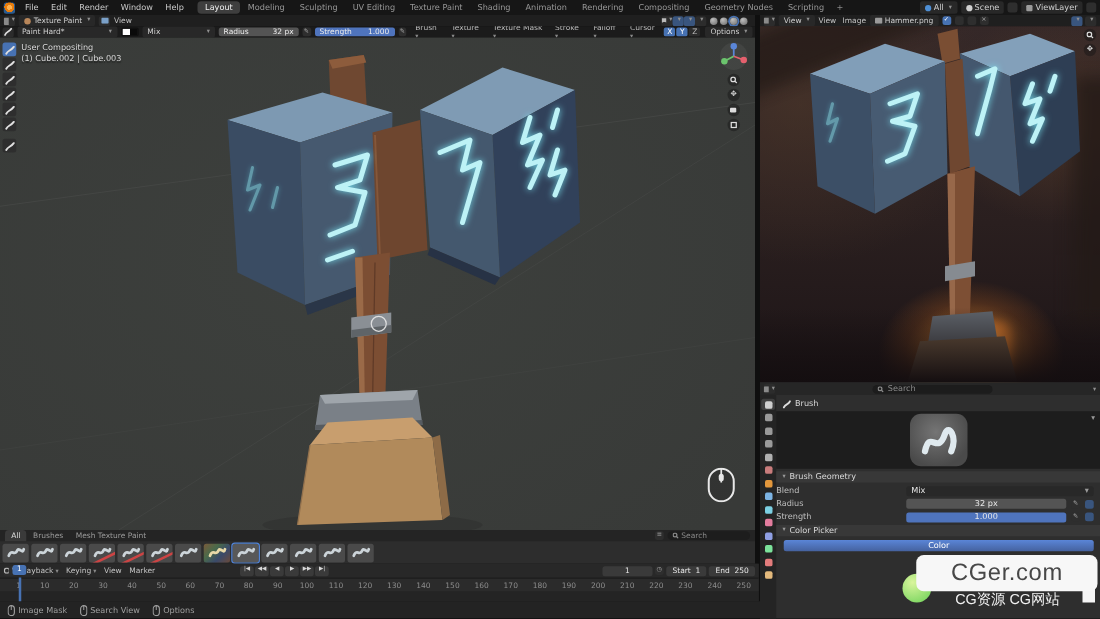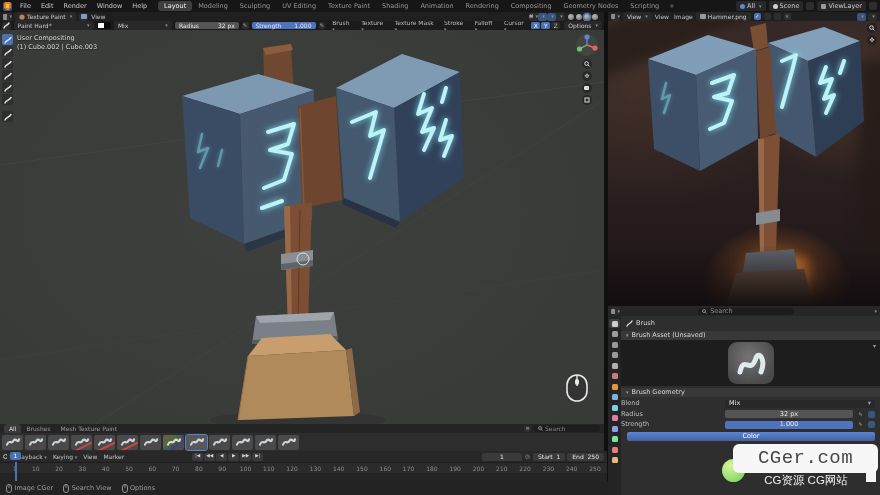--- a/index.html
+++ b/index.html
@@ -125,21 +125,21 @@
 .pwidget{flex:1;height:8px;border-radius:2px;background:#282828;display:flex;align-items:center;justify-content:space-between;padding:0 4px;color:#e8e8e8}
 .pwidget.sliderblue{background:#4f74bd;justify-content:center}
 .pwidget.sliderg{background:#545454;justify-content:center}
 .mchip{width:7px;height:7px;border-radius:2px;background:#2e2e2e;display:flex;align-items:center;justify-content:center;color:#a8a8a8;font-size:5px}
 #colorbar{margin:3px 5px 0 0;margin-left:6px;height:9px;border-radius:2px;background:linear-gradient(#5a85d7,#45629f);display:flex;align-items:center;justify-content:center;color:#fff}
 
 
 #wm-green{position:absolute;left:722px;top:459px;width:23px;height:23px;border-radius:50%;background:radial-gradient(circle at 35% 30%,#d9f59c,#69d055);z-index:29}
 #wm-tab{position:absolute;left:866px;top:470px;width:10px;height:12px;background:#f5f5f5;z-index:28}
 #wm-box{position:absolute;left:733px;top:444px;width:145px;height:29px;background:#f7f7f7;border-radius:6px;display:flex;align-items:center;justify-content:center;z-index:30;
- font-family:Liberation Mono, monospace;font-size:19px;color:#474747;letter-spacing:.5px}
+ font-family:Liberation Sans, sans-serif;font-size:19px;color:#474747;letter-spacing:.5px}
 #wm-sub{position:absolute;left:738px;top:475px;width:136px;text-align:center;font-size:11.5px;color:#f2f2f2;z-index:31;font-family:"Liberation Sans",sans-serif}
 
 svg{display:block}
 .runes{fill:none;stroke:#bdf2f6;stroke-width:4;stroke-linecap:round;stroke-linejoin:round;filter:drop-shadow(0 0 3px rgba(120,226,240,.95))}
 .runes.dim{stroke:#74b9c6;stroke-width:2.5;opacity:.7;filter:drop-shadow(0 0 2px rgba(100,200,220,.6))}
 .gridline{stroke:#484a48;stroke-width:.8}
 </style>
 </head>
 <body>
 
@@ -560,21 +560,21 @@
     <div id="tl-track"></div>
   </div>
 
   <div id="statusbar">
 
   <span class="hint">
         <svg width="6" height="9" viewBox="0 0 6 9">
           <rect x=".5" y=".5" width="5" height="8" rx="2.5" fill="none" stroke="#9f9f9f" stroke-width=".9"></rect>
           <line x1="3" y1=".5" x2="3" y2="4" stroke="#9f9f9f" stroke-width=".8"></line>
         </svg>
-        <span>Image CGer</span>
+        <span>Image Mask</span>
       </span>
       <span class="hint">
         <svg width="6" height="9" viewBox="0 0 6 9">
           <rect x=".5" y=".5" width="5" height="8" rx="2.5" fill="none" stroke="#9f9f9f" stroke-width=".9"></rect>
           <line x1="3" y1=".5" x2="3" y2="4" stroke="#9f9f9f" stroke-width=".8"></line>
         </svg>
         <span>Search View</span>
       </span>
       <span class="hint">
         <svg width="6" height="9" viewBox="0 0 6 9">
@@ -722,23 +722,20 @@
           <i></i>
         </span>
       </div>
     <div id="props-body">
       <div id="crumb">
         <svg width="7" height="7">
             <path d="M1,6 C2.5,3 4.5,4 6,1" stroke="#ddd" stroke-width="1.4" fill="none" stroke-linecap="round"></path>
           </svg>
         <span>Brush</span>
       </div>
-      <div class="panel-h">
-          <span>Brush Asset (Unsaved)</span>
-        </div>
       <div id="preview">
         <div id="thumb">
           <svg viewBox="0 0 46 42">
               <path d="M12,30 C16,12 22,34 28,16 C31,8 38,18 33,30" stroke="#dfe9ee" stroke-width="5" fill="none" stroke-linecap="round"></path>
             </svg>
         </div>
         <span id="preview-caret">▾</span>
       </div>
       <div class="panel-h">
           <span>Brush Geometry</span>
@@ -759,20 +756,23 @@
         <span class="mchip" style="background:#39557e"></span>
       </div>
       <div class="prow">
         <span class="plabel">Strength</span>
         <span class="pwidget sliderblue">
             <span>1.000</span>
           </span>
         <span class="mchip">✎</span>
         <span class="mchip" style="background:#39557e"></span>
       </div>
+      <div class="panel-h">
+          <span>Color Picker</span>
+        </div>
       <div id="colorbar">Color</div>
     </div>
   </div>
 
   <div id="wm-green"></div>
   <div id="wm-tab"></div>
   <div id="wm-box">CGer.com</div>
   <div id="wm-sub">CG资源 CG网站</div>
 
 </div>

